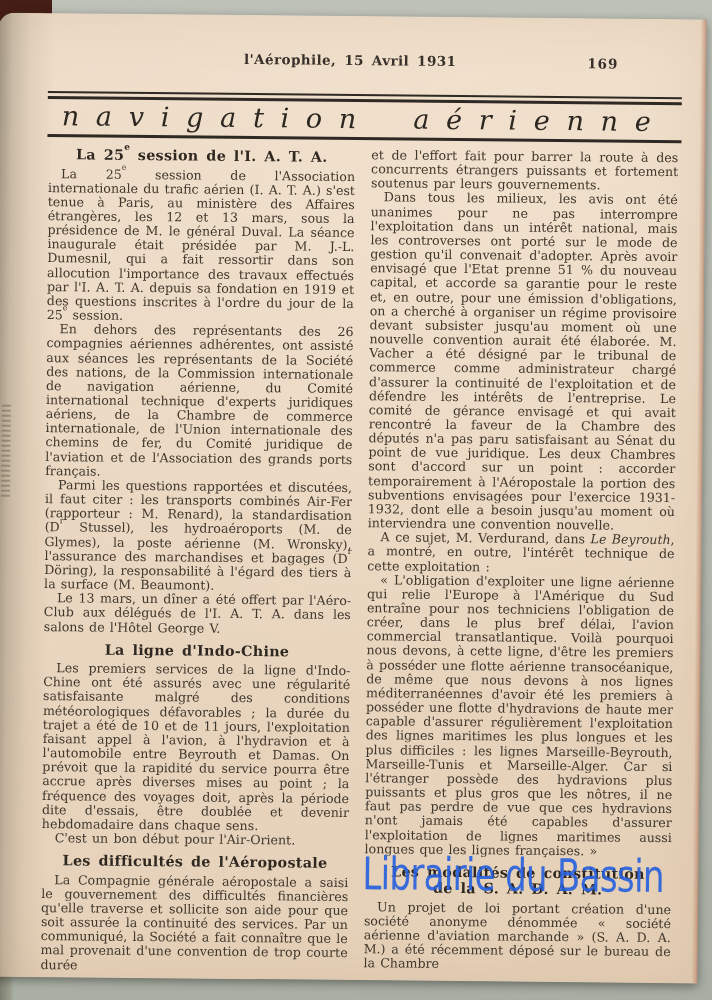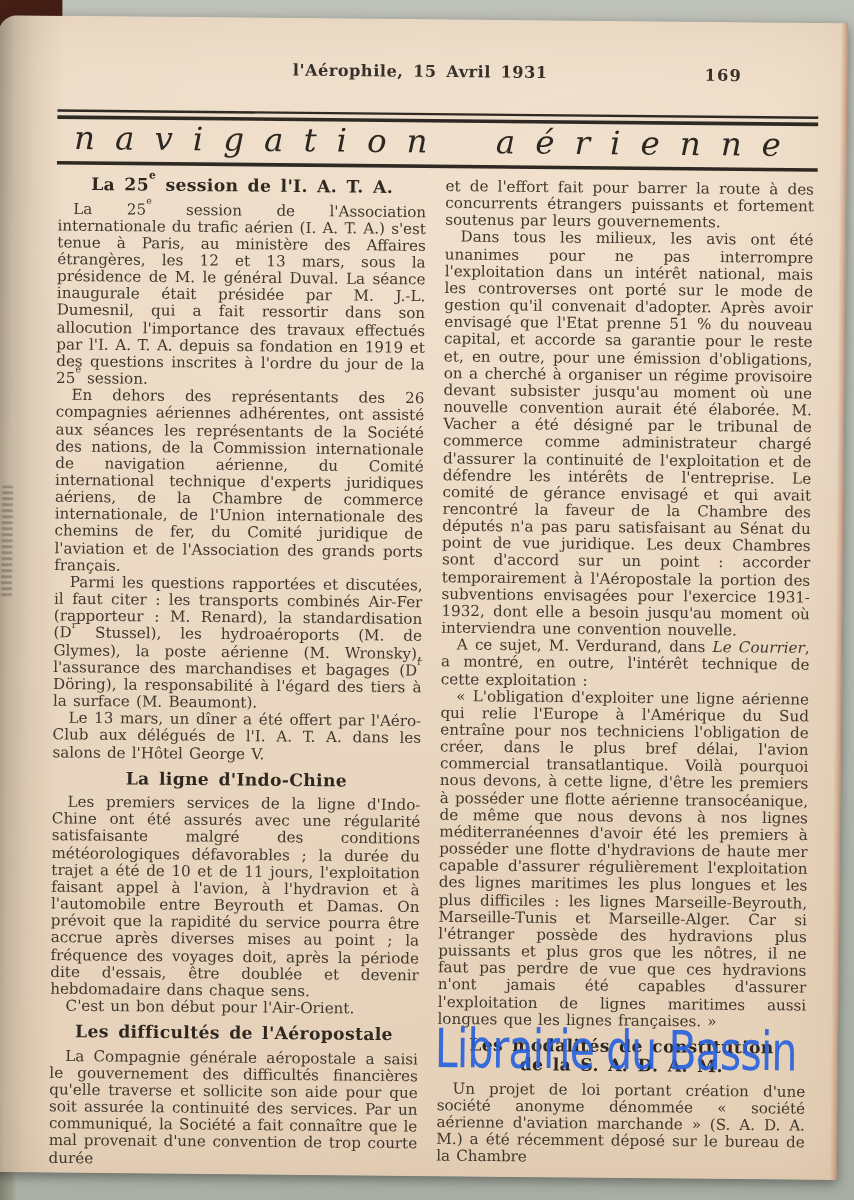--- a/index.html
+++ b/index.html
@@ -114,21 +114,21 @@
         <h3>La ligne d'Indo-Chine</h3>
         <p>Les premiers services de la ligne d'Indo-Chine ont été assurés avec une régularité satisfaisante malgré des conditions météorologiques défavorables ; la durée du trajet a été de 10 et de 11 jours, l'exploitation faisant appel à l'avion, à l'hydravion et à l'automobile entre Beyrouth et Damas. On prévoit que la rapidité du service pourra être accrue après diverses mises au point ; la fréquence des voyages doit, après la période dite d'essais, être doublée et devenir hebdomadaire dans chaque sens.</p>
         <p>C'est un bon début pour l'Air-Orient.</p>
         <h3>Les difficultés de l'Aéropostale</h3>
         <p>La Compagnie générale aéropostale a saisi le gouvernement des difficultés financières qu'elle traverse et sollicite son aide pour que soit assurée la continuité des services. Par un communiqué, la Société a fait connaître que le mal provenait d'une convention de trop courte durée</p>
       </div>
 
       <div class="col col-right">
         <p class="noindent">et de l'effort fait pour barrer la route à des concurrents étrangers puissants et fortement soutenus par leurs gouvernements.</p>
         <p>Dans tous les milieux, les avis ont été unanimes pour ne pas interrompre l'exploitation dans un intérêt national, mais les controverses ont porté sur le mode de gestion qu'il convenait d'adopter. Après avoir envisagé que l'Etat prenne 51 % du nouveau capital, et accorde sa garantie pour le reste et, en outre, pour une émission d'obligations, on a cherché à organiser un régime provisoire devant subsister jusqu'au moment où une nouvelle convention aurait été élaborée. M. Vacher a été désigné par le tribunal de commerce comme administrateur chargé d'assurer la continuité de l'exploitation et de défendre les intérêts de l'entreprise. Le comité de gérance envisagé et qui avait rencontré la faveur de la Chambre des députés n'a pas paru satisfaisant au Sénat du point de vue juridique. Les deux Chambres sont d'accord sur un point : accorder temporairement à l'Aéropostale la portion des subventions envisagées pour l'exercice 1931-1932, dont elle a besoin jusqu'au moment où interviendra une convention nouvelle.</p>
-        <p>A ce sujet, M. Verdurand, dans <i>Le Courrier</i>, a montré, en outre, l'intérêt technique de cette exploitation :</p>
+        <p>A ce sujet, M. Verdurand, dans <i>Le Beyrouth</i>, a montré, en outre, l'intérêt technique de cette exploitation :</p>
         <p>« L'obligation d'exploiter une ligne aérienne qui relie l'Europe à l'Amérique du Sud entraîne pour nos techniciens l'obligation de créer, dans le plus bref délai, l'avion commercial transatlantique. Voilà pourquoi nous devons, à cette ligne, d'être les premiers à posséder une flotte aérienne transocéanique, de même que nous devons à nos lignes méditerranéennes d'avoir été les premiers à posséder une flotte d'hydravions de haute mer capable d'assurer régulièrement l'exploitation des lignes maritimes les plus longues et les plus difficiles : les lignes Marseille-Beyrouth, Marseille-Tunis et Marseille-Alger. Car si l'étranger possède des hydravions plus puissants et plus gros que les nôtres, il ne faut pas perdre de vue que ces hydravions n'ont jamais été capables d'assurer l'exploitation de lignes maritimes aussi longues que les lignes françaises. »</p>
         <h3>Les modalités de constitution<br>de la S. A. D. A. M.</h3>
         <p>Un projet de loi portant création d'une société anonyme dénommée « société aérienne d'aviation marchande » (S. A. D. A. M.) a été récemment déposé sur le bureau de la Chambre</p>
       </div>
 
     </div>
 
     <div class="watermark">Librairie du Bassin</div>
   </div>
 </div>

